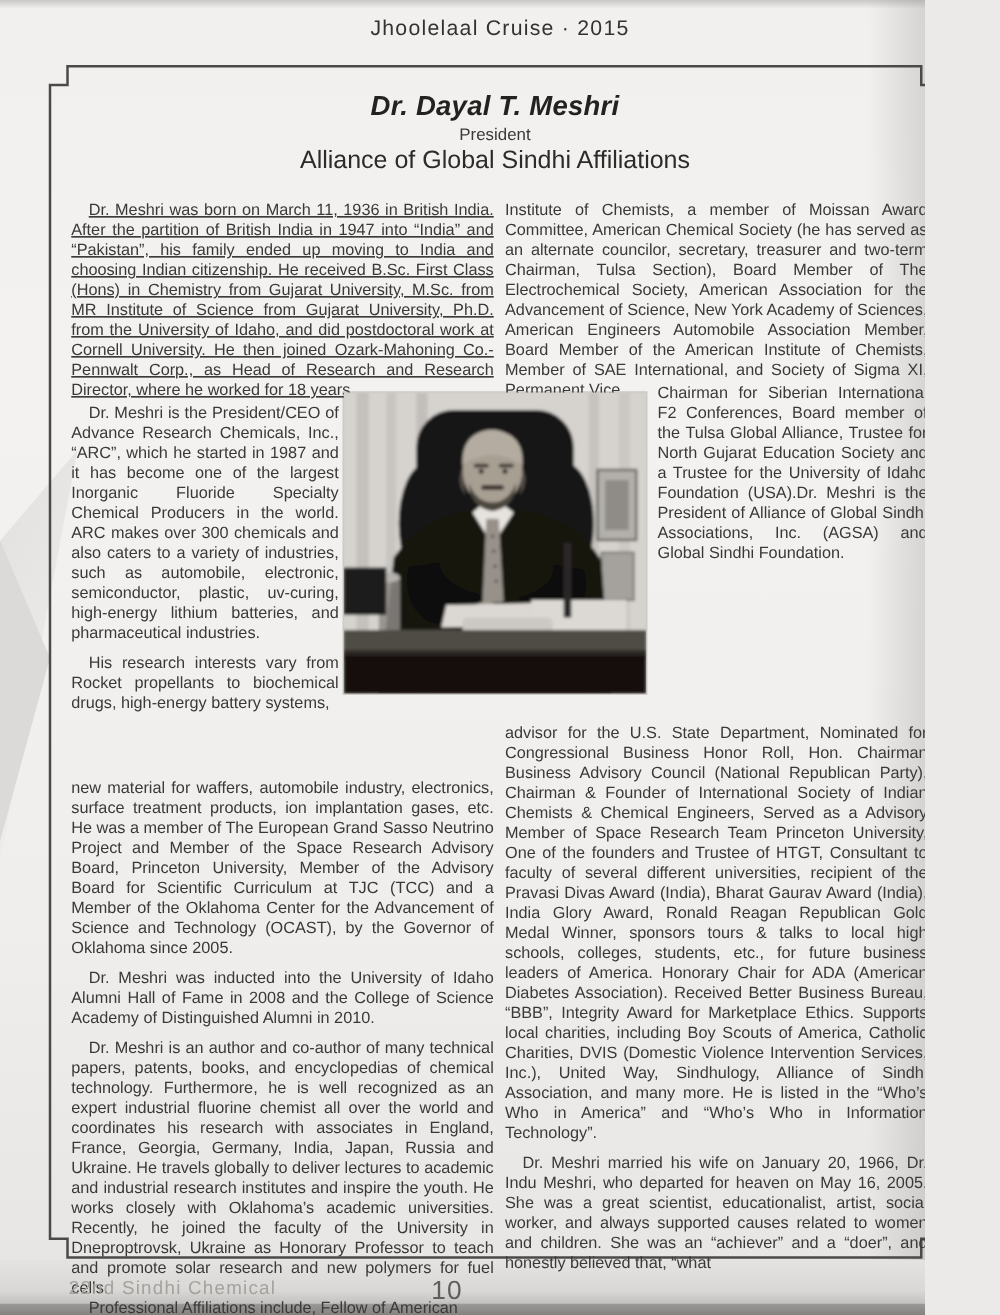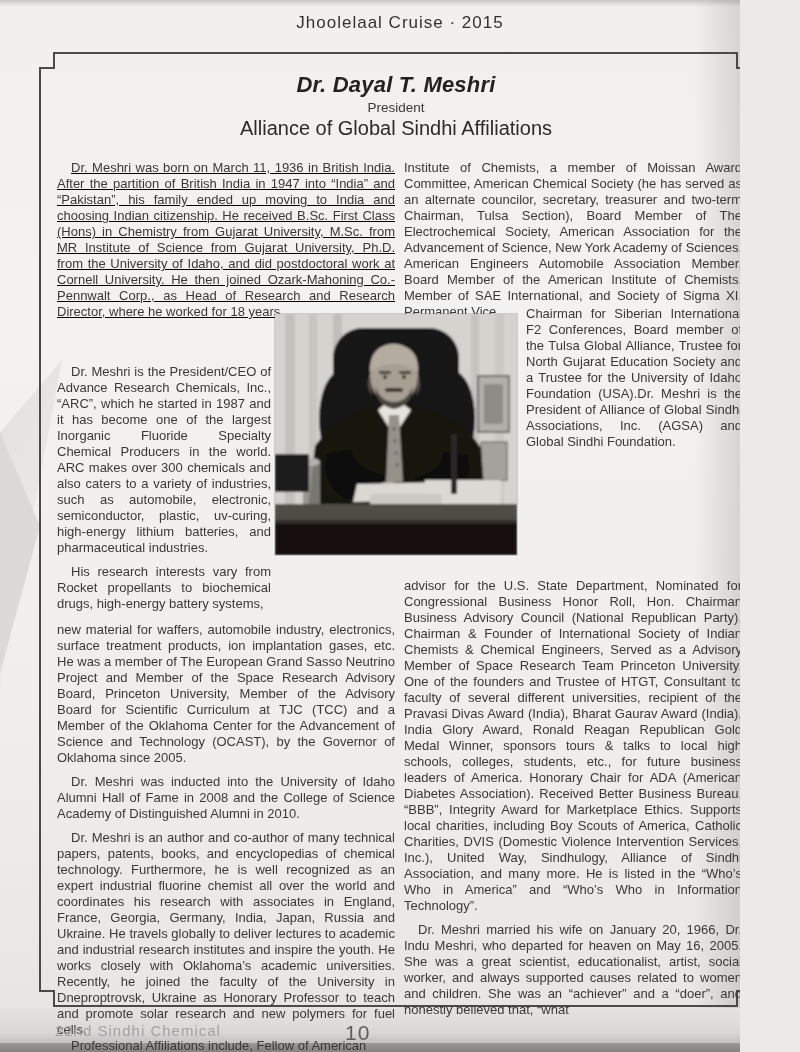--- a/index.html
+++ b/index.html
@@ -32,21 +32,21 @@
   .subtitle{position:absolute;left:40px;top:100px;width:712px;text-align:center;
             font-size:13.5px;color:#3a3937;}
   .org{position:absolute;left:40px;top:117px;width:712px;text-align:center;
        font-size:20px;color:#2c2b29;}
   
   .block{position:absolute;}
   .para{font-size:13px;line-height:16px;color:#3a3937;text-align:justify;margin:0 0 8px 0;}
   .para:last-child{margin-bottom:0;}
   .ind{text-indent:14px;}
   #lb1{left:57px;top:160px;width:338px;text-decoration:underline;}
-  #lb2{left:57px;top:322px;width:214px;margin-top:42px;}
+  #lb2{left:57px;top:322px;width:214px;}
   #lb3{left:57px;top:578px;width:338px;margin-top:44px;}
   #rb1{left:404px;top:160px;width:338px;}
   #rb2{left:526px;top:306px;width:216px;}
   #rb3{left:404px;top:578px;width:338px;}
   
   .photo{position:absolute;left:275px;top:314px;width:242px;height:241px;
          box-shadow:0 0 0 1px rgba(90,88,85,.25);}
   
   .footer-left{position:absolute;left:55px;top:1022px;font-size:15px;
                letter-spacing:1px;color:#a3a29c;}

